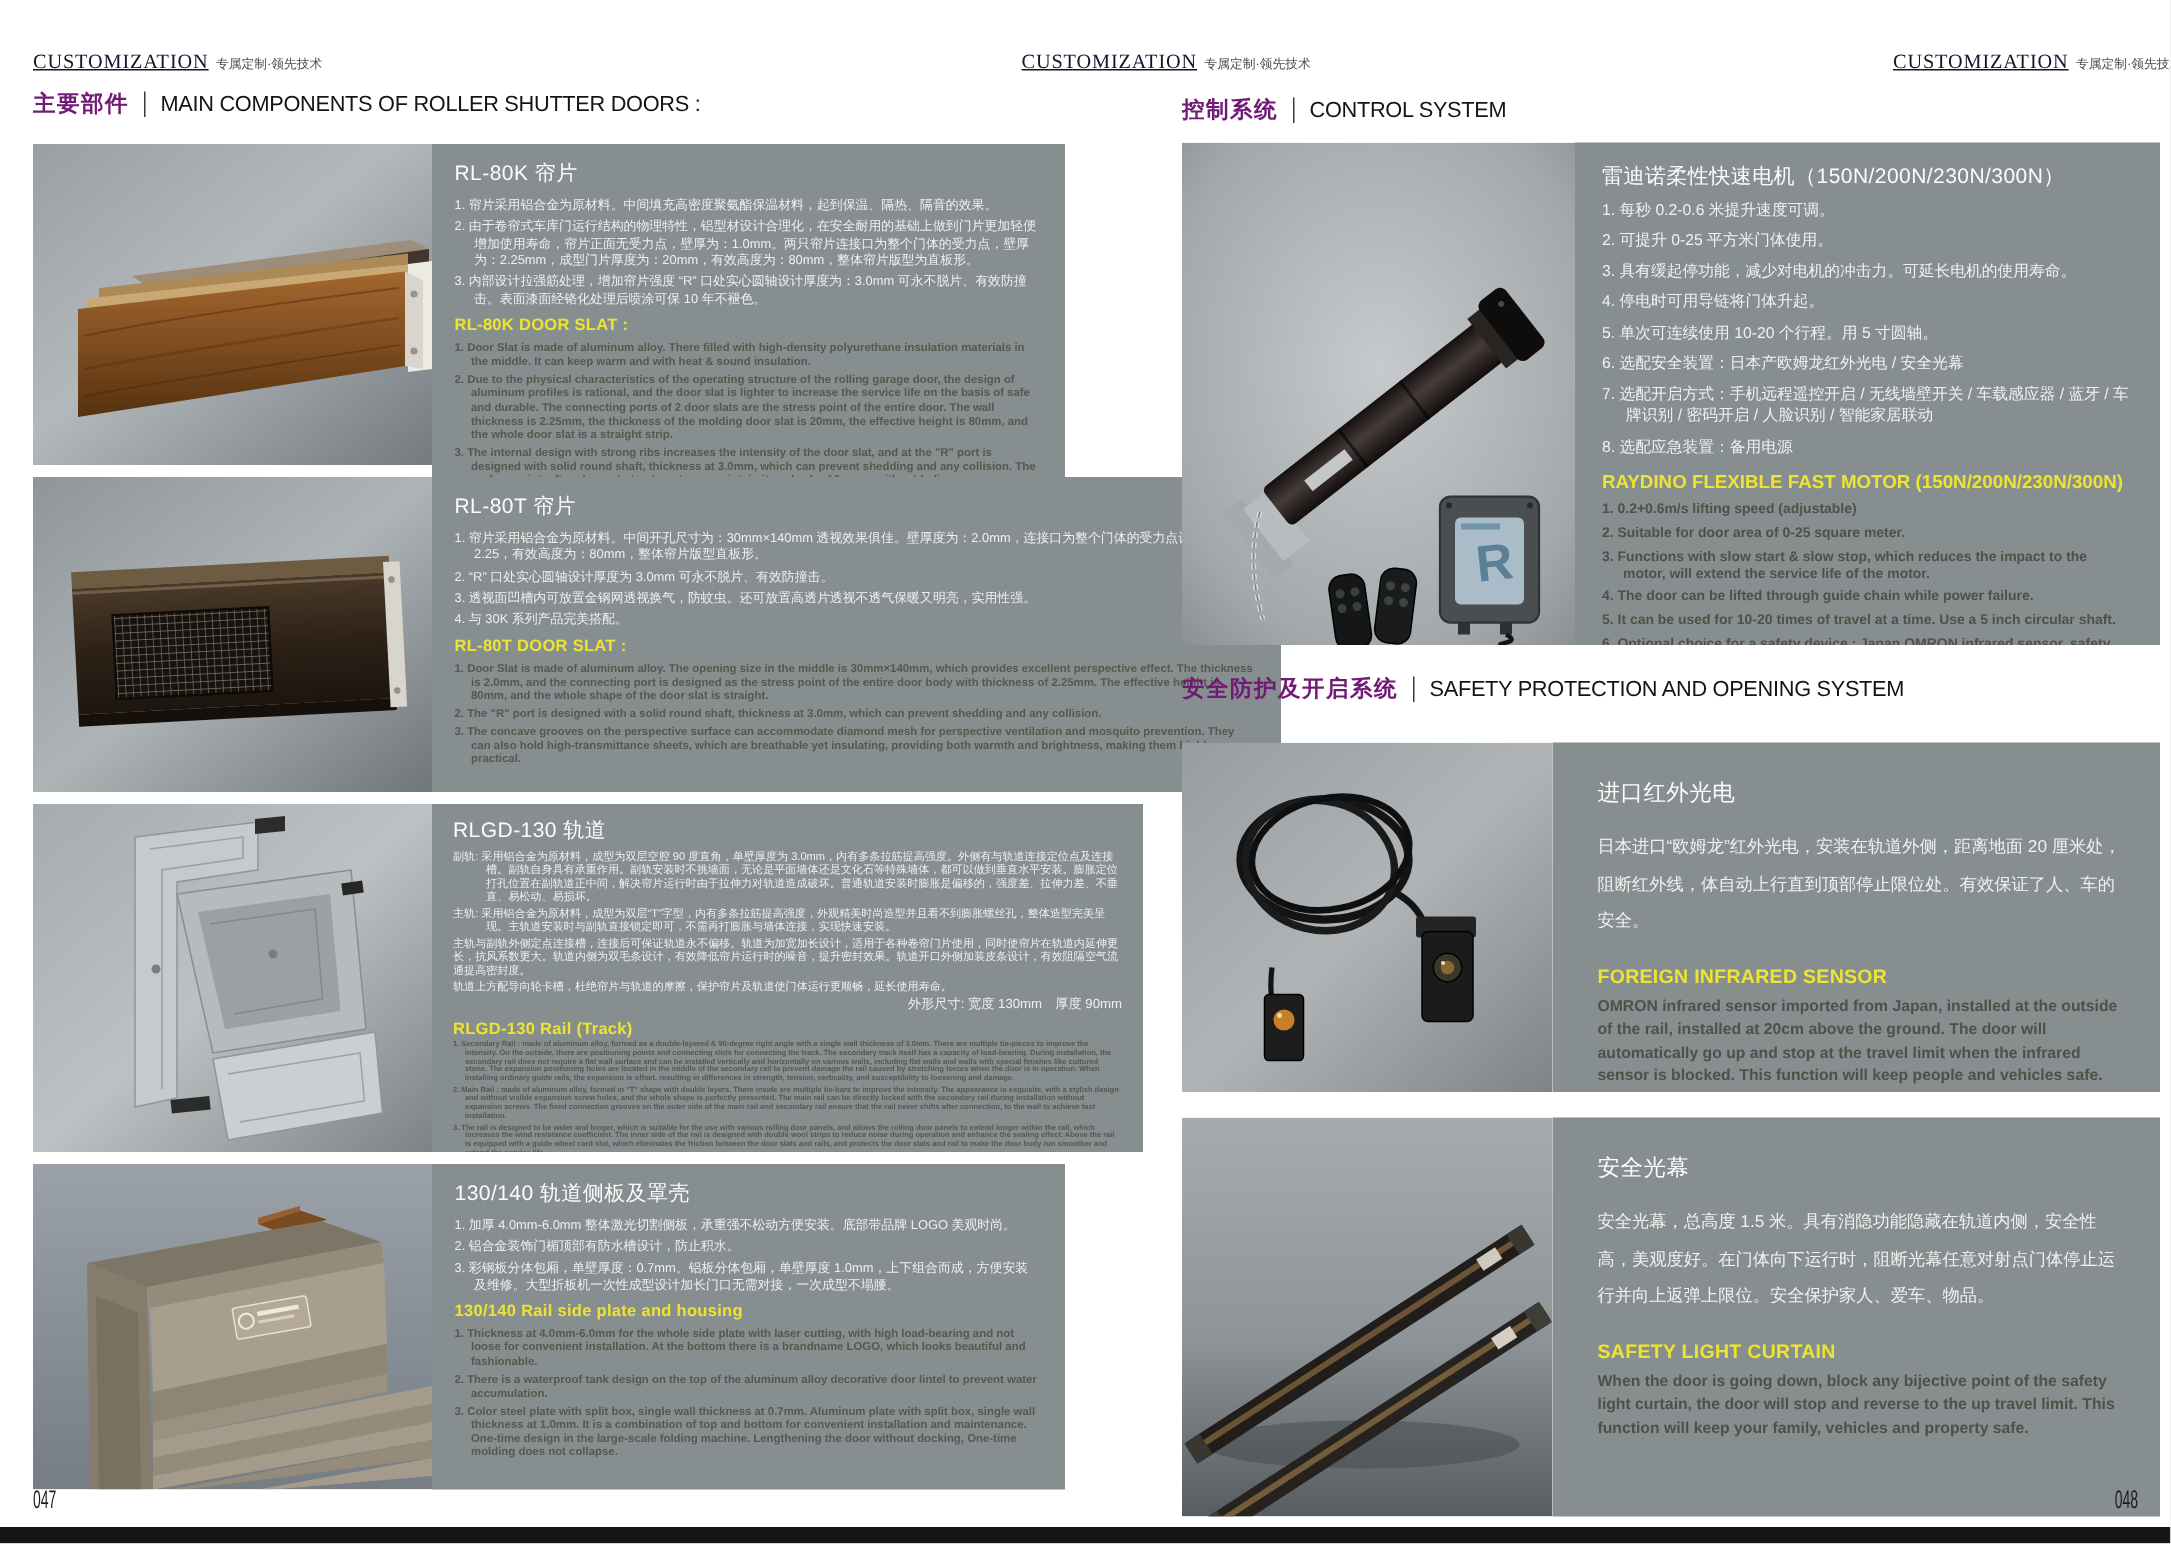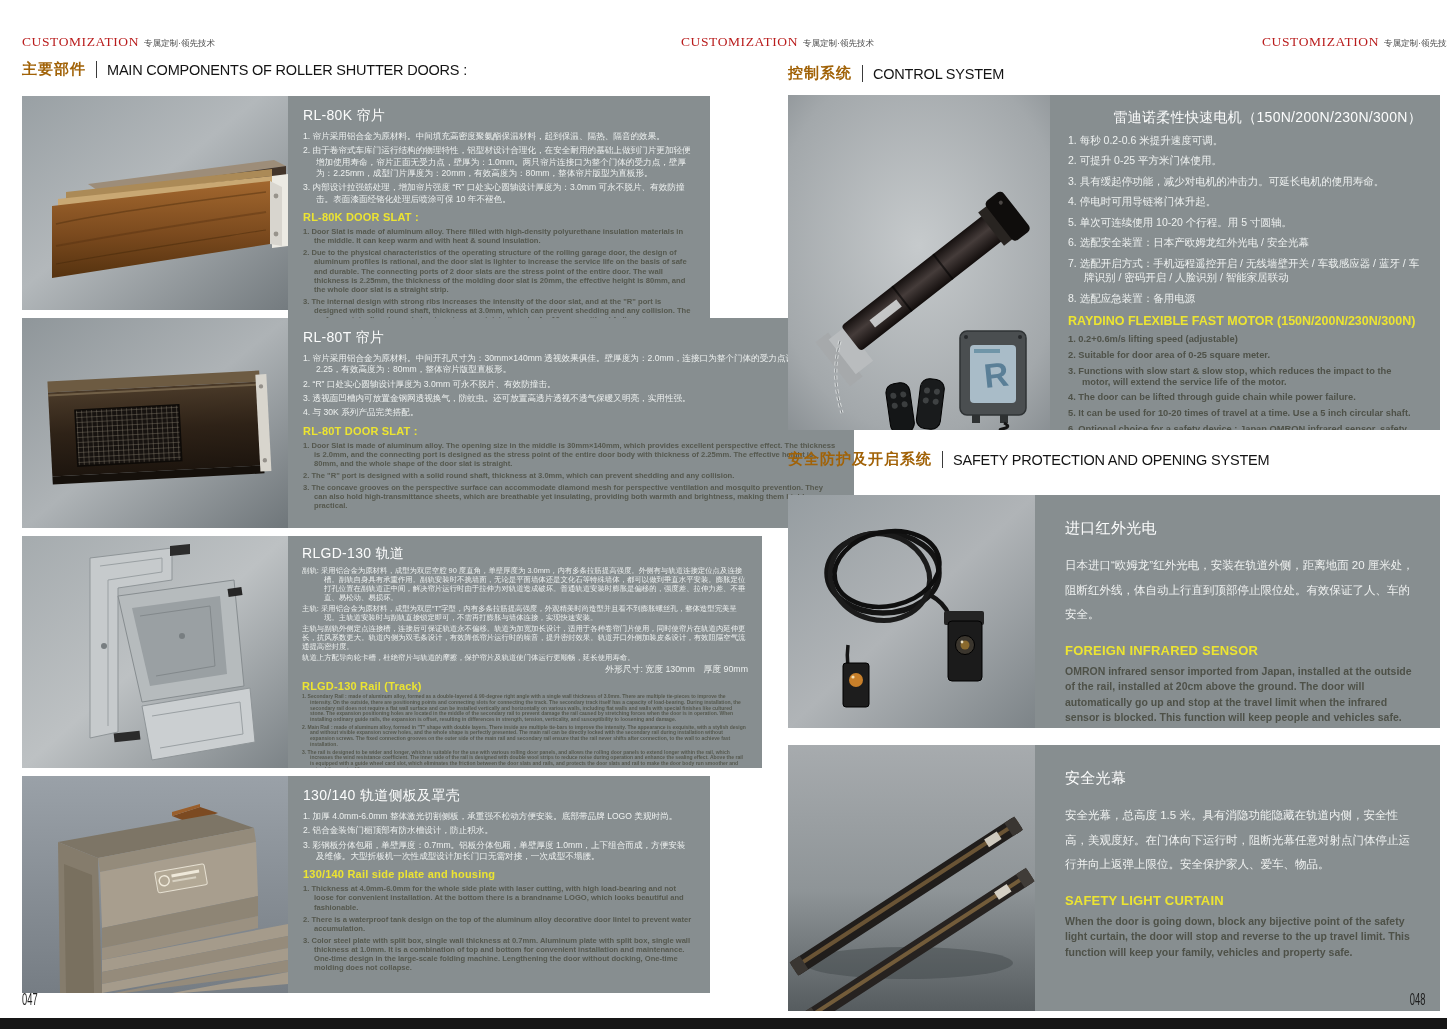--- a/index.html
+++ b/index.html
@@ -1,41 +1,41 @@
 <!DOCTYPE html>
 <html><head>
 <meta charset="utf-8">
 <style>
   html,body{margin:0;padding:0;background:#e8e8e8;}
   .canvas{position:relative;width:1447px;height:1029px;background:#ffffff;overflow:hidden;
           font-family:"Liberation Sans","DejaVu Sans",sans-serif;}
   
   .hdr{position:absolute;top:32px;white-space:nowrap;}
-  .hdr-brand{font-family:"Liberation Serif","DejaVu Serif",serif;font-size:13.5px;letter-spacing:.6px;color:#b91c1c;}
+  .hdr-brand{font-family:"Liberation Serif","DejaVu Serif",serif;font-size:13.5px;letter-spacing:.6px;color:#0f172a;text-decoration:underline;}
   .hdr-tag{font-size:8.5px;color:#4c4c4c;margin-left:5px;}
   
   .sec-title{position:absolute;display:flex;align-items:center;white-space:nowrap;}
-  .sec-title .t-cn{font-size:15px;font-weight:700;color:#a16207;letter-spacing:1px;}
+  .sec-title .t-cn{font-size:15px;font-weight:700;color:#701a75;letter-spacing:1px;}
   .sec-title .t-div{width:1px;height:17px;background:#3a3a3a;margin:0 10px;}
   .sec-title .t-en{font-size:14.5px;font-weight:400;color:#141414;letter-spacing:-.2px;}
   
   .block{position:absolute;display:flex;}
   .photo{flex:none;overflow:hidden;}
   .photo svg{display:block;}
   .panel{flex:1;background:#878e90;overflow:hidden;box-sizing:border-box;padding:11px 16px 8px 15px;}
   .panel h3{margin:0 0 6px 0;font-size:14px;font-weight:500;color:#fbfcfc;letter-spacing:.3px;}
   .cn{margin:0 0 3px 0;font-size:8.6px;line-height:1.32;color:#edf0ef;padding-left:13px;text-indent:-13px;}
   .cn.small{font-size:7.4px;line-height:1.22;margin-bottom:2px;padding-left:22px;text-indent:-22px;}
   .size-line{margin:2px 0 0 0;font-size:8.8px;color:#edf0ef;padding-left:22px;text-align:right;}
   .yellow-h{margin:6px 0 4px 0;font-size:11px;font-weight:700;color:#ece431;letter-spacing:.2px;}
   .en{margin:0 0 3px 0;font-size:7.6px;line-height:1.2;font-weight:700;color:#55584e;padding-left:11px;text-indent:-11px;}
   .en.tiny{font-size:5px;line-height:1.14;margin-bottom:2px;padding-left:8px;text-indent:-8px;}
   
   .panel.motor{padding:14px 18px 8px 18px;}
-  .m-title{margin:0 0 9px 0;font-size:13.5px;font-weight:700;color:#ece431;text-align:right;}
+  .m-title{margin:0 0 9px 0;font-size:13.5px;font-weight:700;color:#ece431;}
   .cn-m{margin:0 0 6px 0;font-size:10.5px;line-height:1.38;color:#eef1f0;padding-left:16px;text-indent:-16px;}
   .m-title-en{margin:9px 0 6px 0;font-size:12.5px;font-weight:700;color:#ece431;}
   .en-m{margin:0 0 4.5px 0;font-size:9.3px;line-height:1.2;font-weight:700;color:#4e5148;padding-left:14px;text-indent:-14px;}
   
   .panel.prose{padding:24px 26px 10px 30px;}
   .panel.prose h3{font-size:15px;margin-bottom:15px;}
   .cn-p{margin:0;font-size:11.5px;line-height:2.15;color:#eff1f0;}
   .yellow-h.big{margin:16px 0 6px 0;font-size:13px;}
   .en-p{margin:0 0 9px 0;font-size:10.5px;line-height:1.45;font-weight:700;color:#4e5148;}
   

